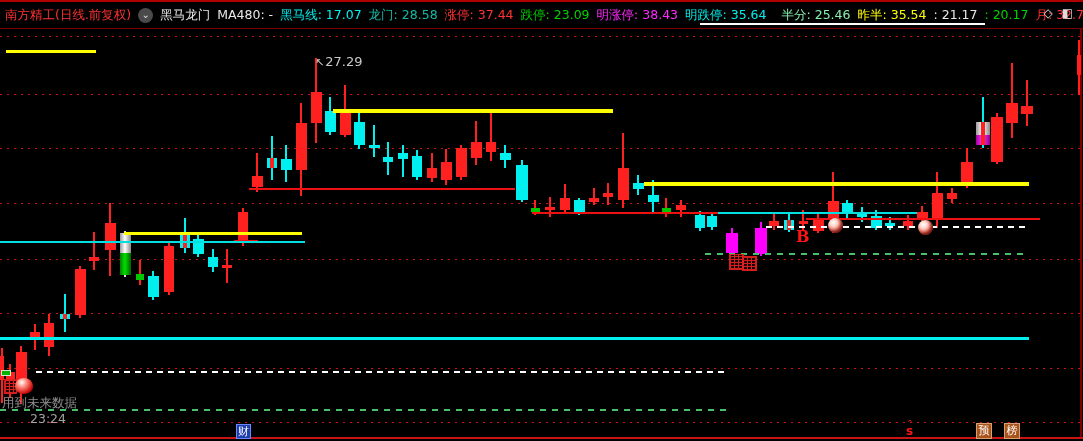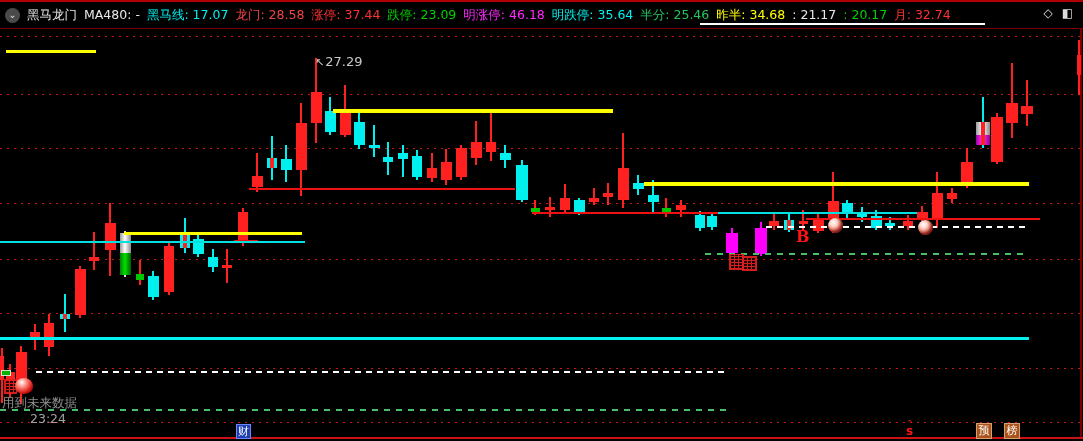--- a/index.html
+++ b/index.html
@@ -49,32 +49,33 @@
 <body>
 
 <div id="app">
 
   <div class="frame" style="left:0;top:0;width:1083px;height:2px;background:#b00000;"></div>
   <div class="frame" style="left:0;top:28px;width:1083px;height:1px;background:#7a0000;"></div>
   <div class="frame" style="left:1080px;top:28px;width:2px;height:410px;background:#7a0000;"></div>
   <div class="frame" style="left:0;top:437px;width:1083px;height:2px;background:#c81414;"></div>
 
   <div id="header">
+    <span class="t" id="title" style="color: rgb(255, 50, 50);">南方精工(日线.前复权)</span>
     <span id="chev">⌄</span>
     <span id="stats" style="display:flex;gap:7px;">
         <span class="t" style="color: rgb(232, 232, 232);">黑马龙门</span>
         <span class="t" style="color: rgb(232, 232, 232);">MA480: -</span>
         <span class="t" style="color: rgb(0, 240, 240);">黑马线: 17.07</span>
-        <span class="t" style="color: #ef4444;">龙门: 28.58</span>
+        <span class="t" style="color: #14b8a6;">龙门: 28.58</span>
         <span class="t" style="color: rgb(255, 50, 50);">涨停: 37.44</span>
         <span class="t" style="color: rgb(0, 210, 0);">跌停: 23.09</span>
-        <span class="t" style="color: rgb(255, 40, 255);">明涨停: 46.18</span>
+        <span class="t" style="color: rgb(255, 40, 255);">明涨停: 38.43</span>
         <span class="t" style="color: rgb(0, 240, 240);">明跌停: 35.64</span>
-        <span class="t" style="color: #22c55e;">半分: 25.46</span>
-        <span class="t" style="color: rgb(255, 255, 0);">昨半: 34.68</span>
+        <span class="t" style="color: #86efac; margin-left: 8px;">半分: 25.46</span>
+        <span class="t" style="color: rgb(255, 255, 0);">昨半: 35.54</span>
         <span class="t" style="color: rgb(232, 232, 232);">: 21.17</span>
         <span class="t" style="color: rgb(0, 210, 0);">: 20.17</span>
         <span class="t" style="color: rgb(255, 50, 50);">月: 32.74</span>
       </span>
   </div>
   <div id="hicons">
     <span class="hi">◇</span>
     <span class="hi">◧</span>
   </div>
 

